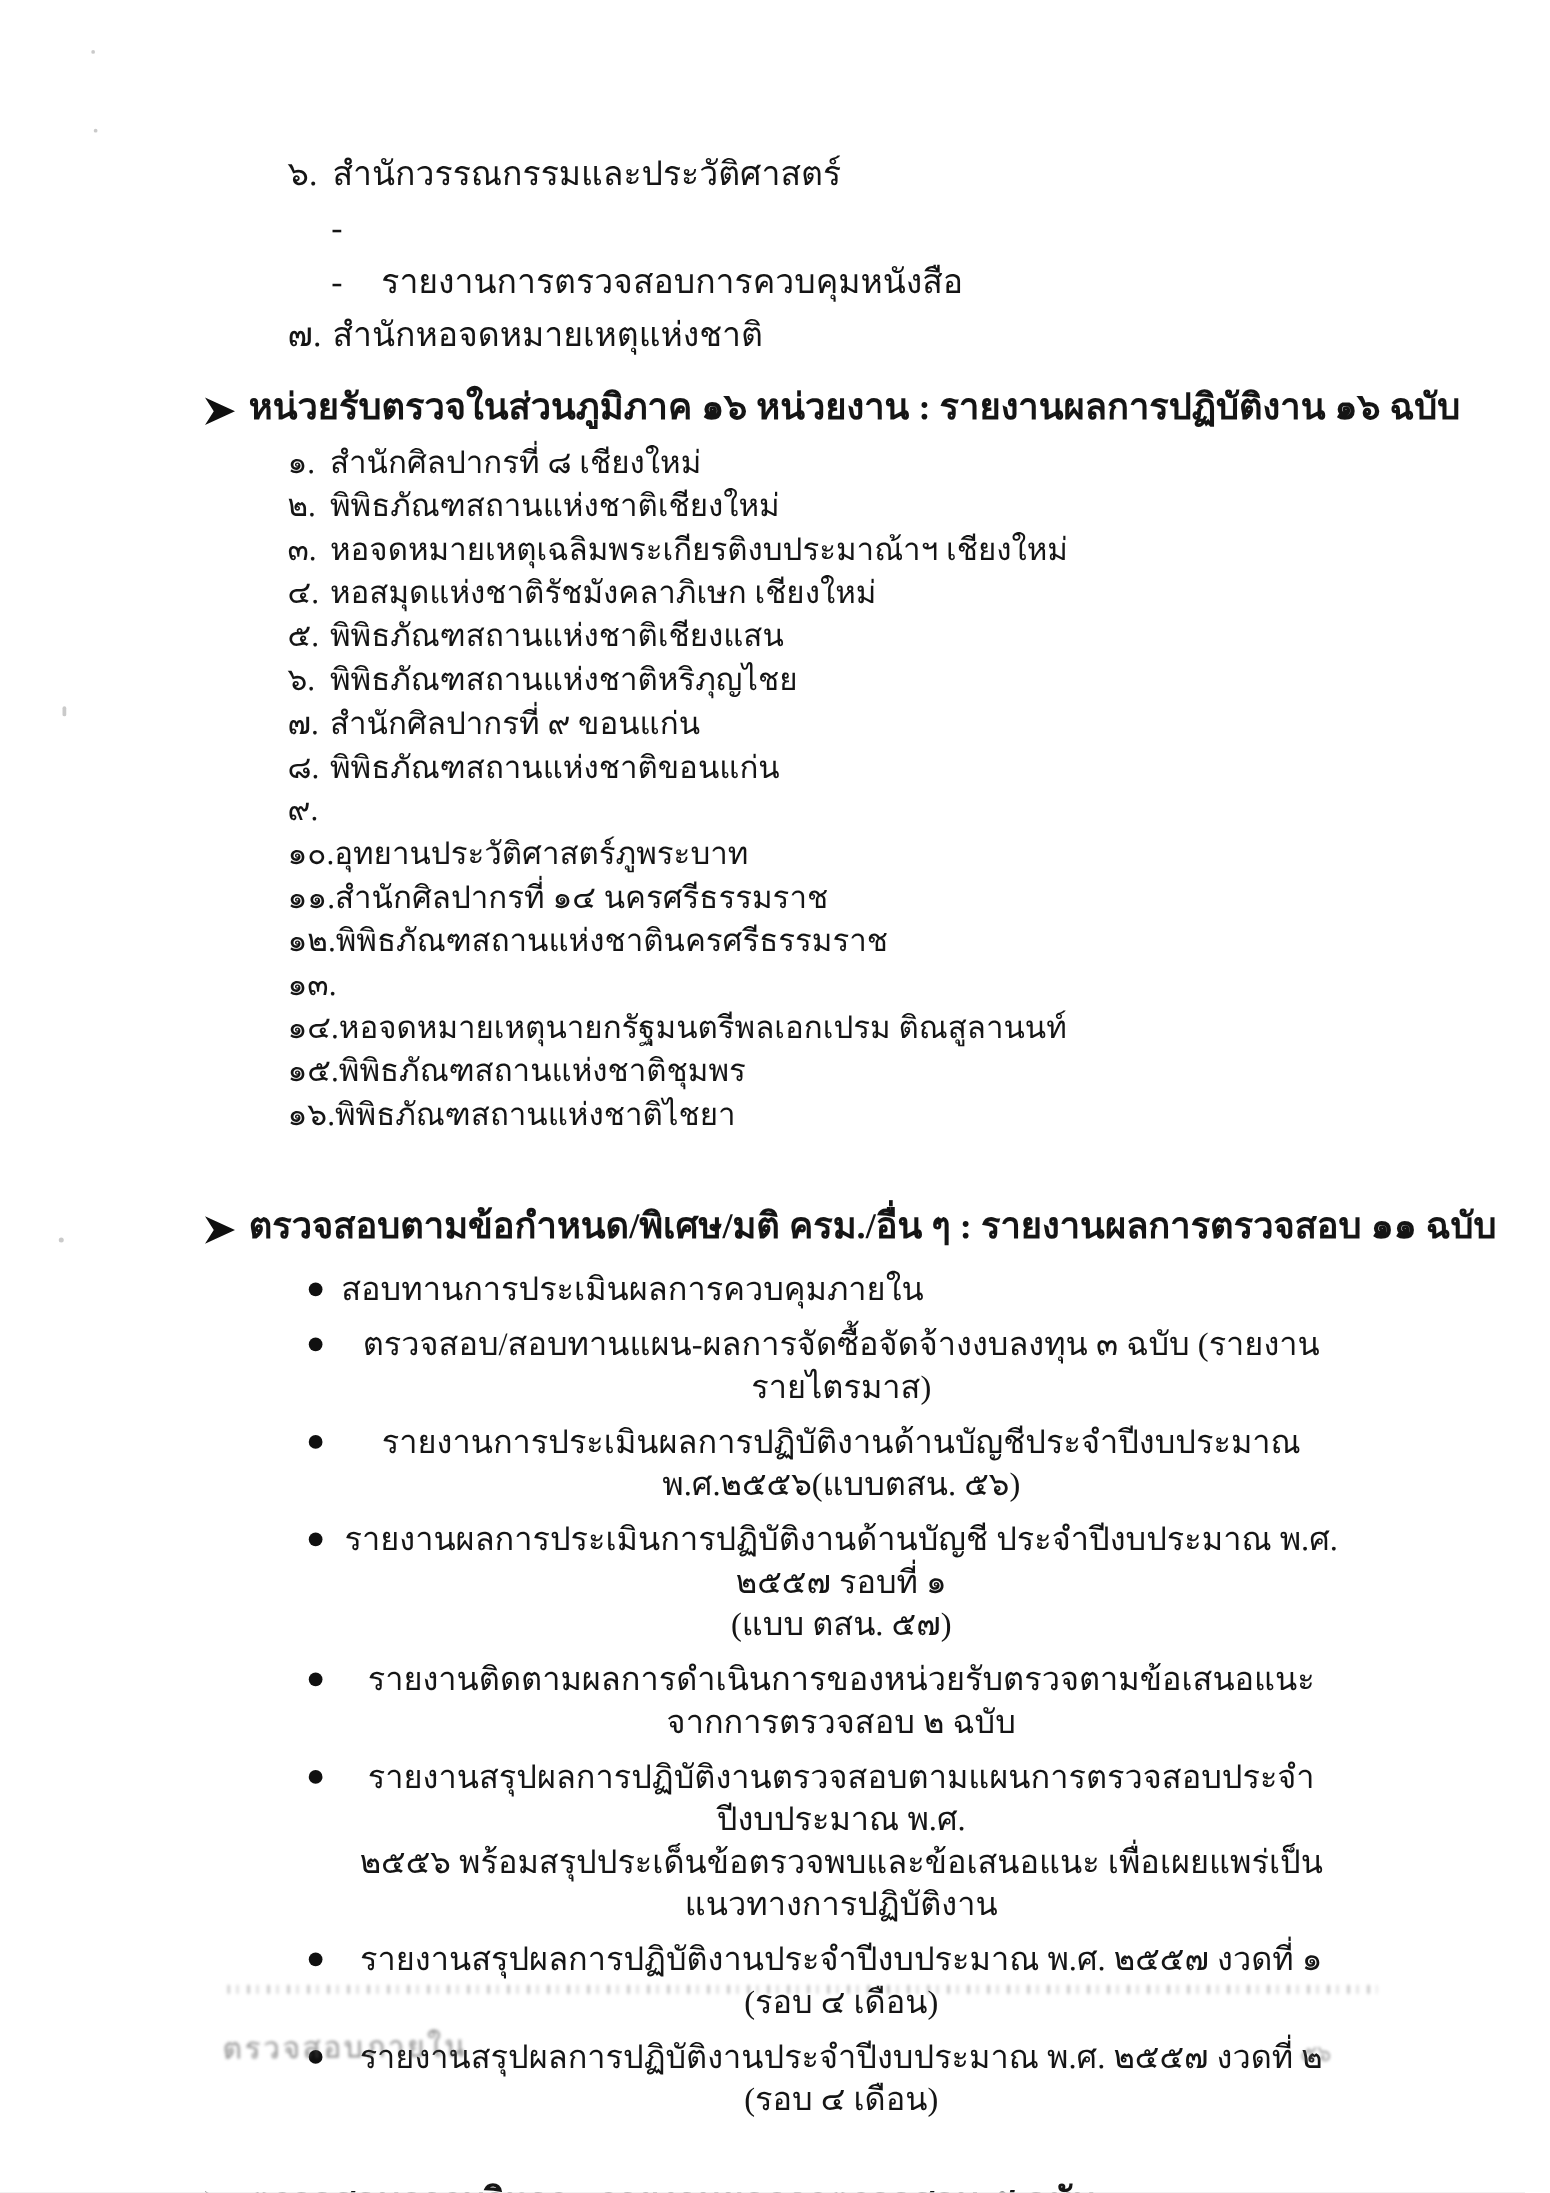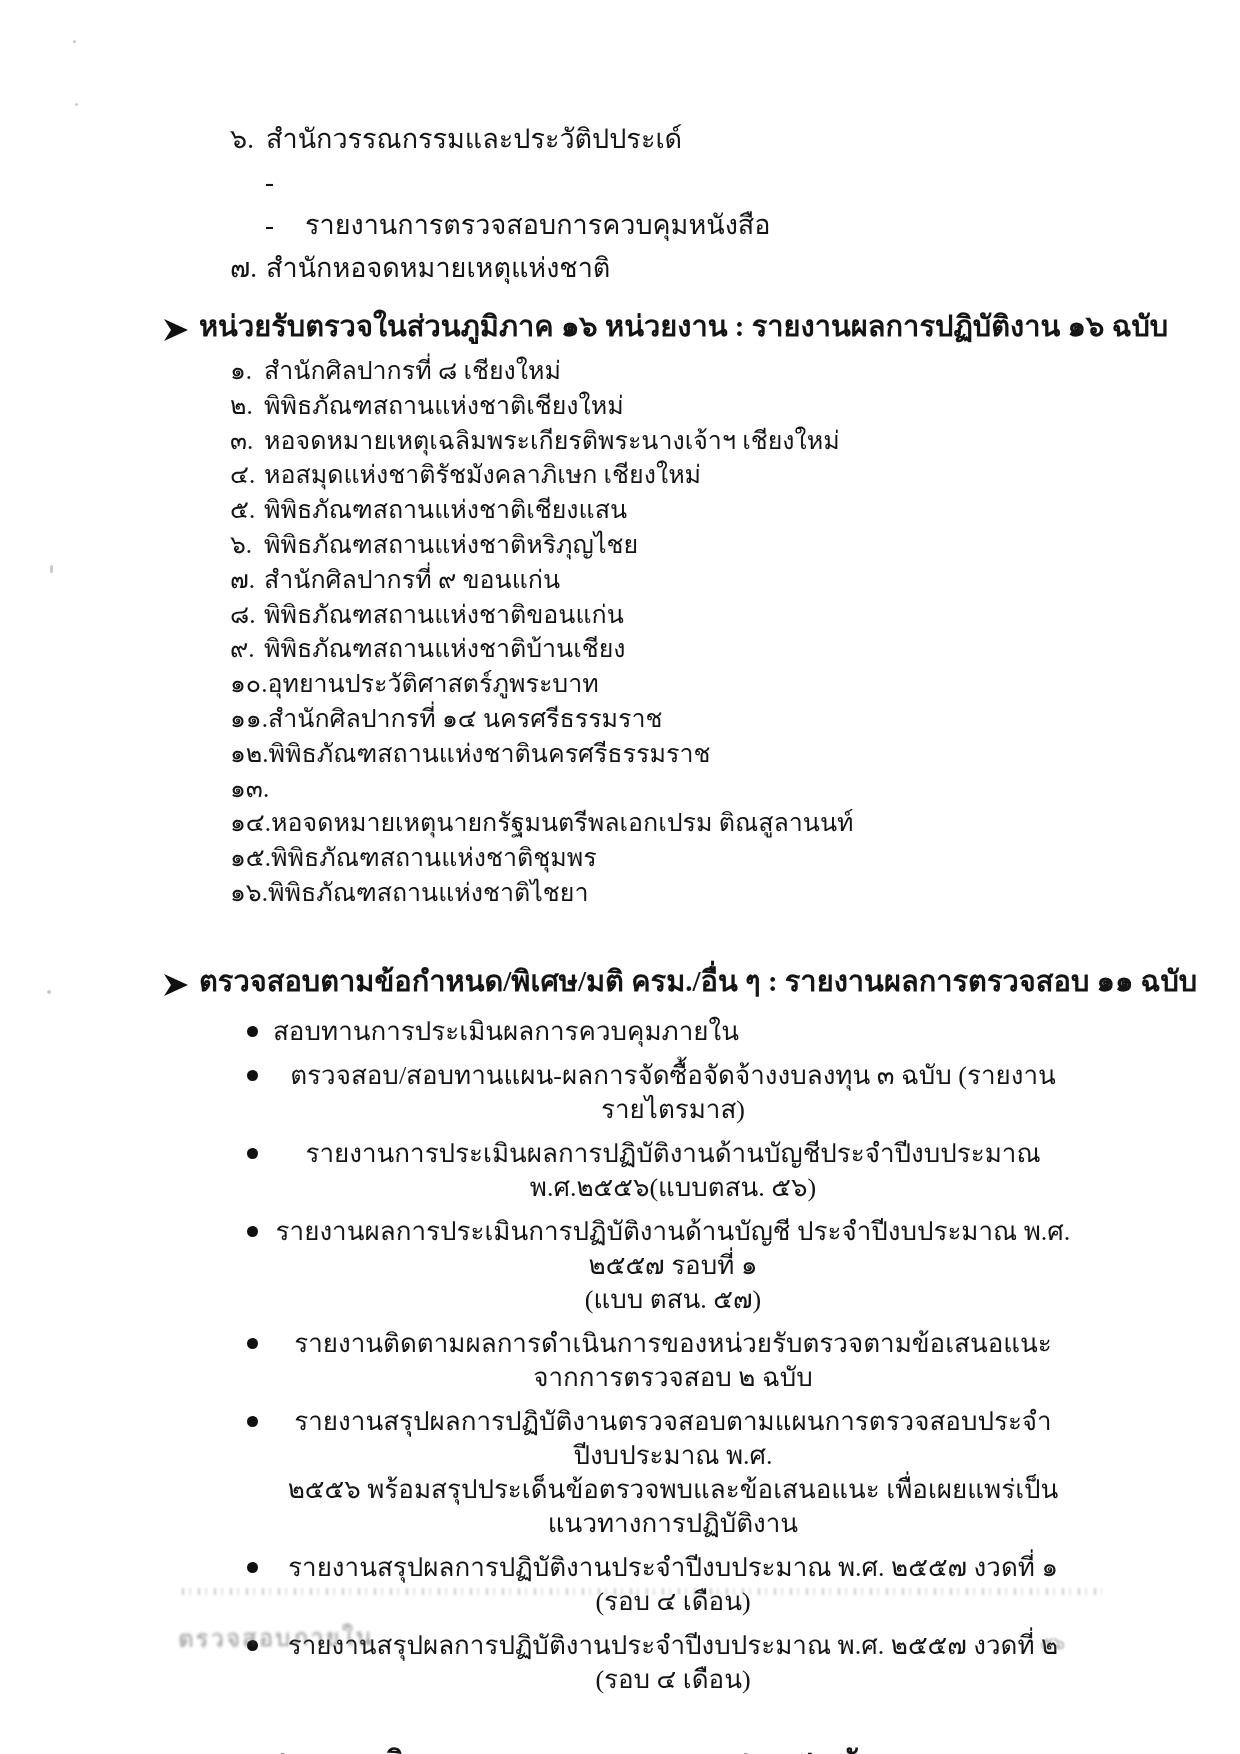--- a/index.html
+++ b/index.html
@@ -55,21 +55,21 @@
   }
 </style>
 </head>
 <body>
 
 <div class="page">
   <div class="content">
 
     <div class="nrow">
       <span class="num">๖.</span>
-      <span class="txt">สำนักวรรณกรรมและประวัติปประเด์</span>
+      <span class="txt">สำนักวรรณกรรมและประวัติศาสตร์</span>
     </div>
     <div class="subrow">
       <span class="dash">-</span>
     </div>
     <div class="subrow">
       <span class="dash">-</span>
       <span class="txt">รายงานการตรวจสอบการควบคุมหนังสือ</span>
     </div>
     <div class="nrow">
       <span class="num">๗.</span>
@@ -88,21 +88,21 @@
       <div class="nrow2">
           <span class="num">๑.</span>
           <span>สำนักศิลปากรที่ ๘  เชียงใหม่</span>
         </div>
       <div class="nrow2">
           <span class="num">๒.</span>
           <span>พิพิธภัณฑสถานแห่งชาติเชียงใหม่</span>
         </div>
       <div class="nrow2">
           <span class="num">๓.</span>
-          <span>หอจดหมายเหตุเฉลิมพระเกียรติพระนางเจ้าฯ เชียงใหม่</span>
+          <span>หอจดหมายเหตุเฉลิมพระเกียรติงบประมาณ้าฯ เชียงใหม่</span>
         </div>
       <div class="nrow2">
           <span class="num">๔.</span>
           <span>หอสมุดแห่งชาติรัชมังคลาภิเษก เชียงใหม่</span>
         </div>
       <div class="nrow2">
           <span class="num">๕.</span>
           <span>พิพิธภัณฑสถานแห่งชาติเชียงแสน</span>
         </div>
       <div class="nrow2">
@@ -112,21 +112,20 @@
       <div class="nrow2">
           <span class="num">๗.</span>
           <span>สำนักศิลปากรที่ ๙  ขอนแก่น</span>
         </div>
       <div class="nrow2">
           <span class="num">๘.</span>
           <span>พิพิธภัณฑสถานแห่งชาติขอนแก่น</span>
         </div>
       <div class="nrow2">
           <span class="num">๙.</span>
-          <span>พิพิธภัณฑสถานแห่งชาติบ้านเชียง</span>
         </div>
       <div class="nrow2">
           <span class="num">๑๐.</span>
           <span>อุทยานประวัติศาสตร์ภูพระบาท</span>
         </div>
       <div class="nrow2">
           <span class="num">๑๑.</span>
           <span>สำนักศิลปากรที่ ๑๔  นครศรีธรรมราช</span>
         </div>
       <div class="nrow2">

